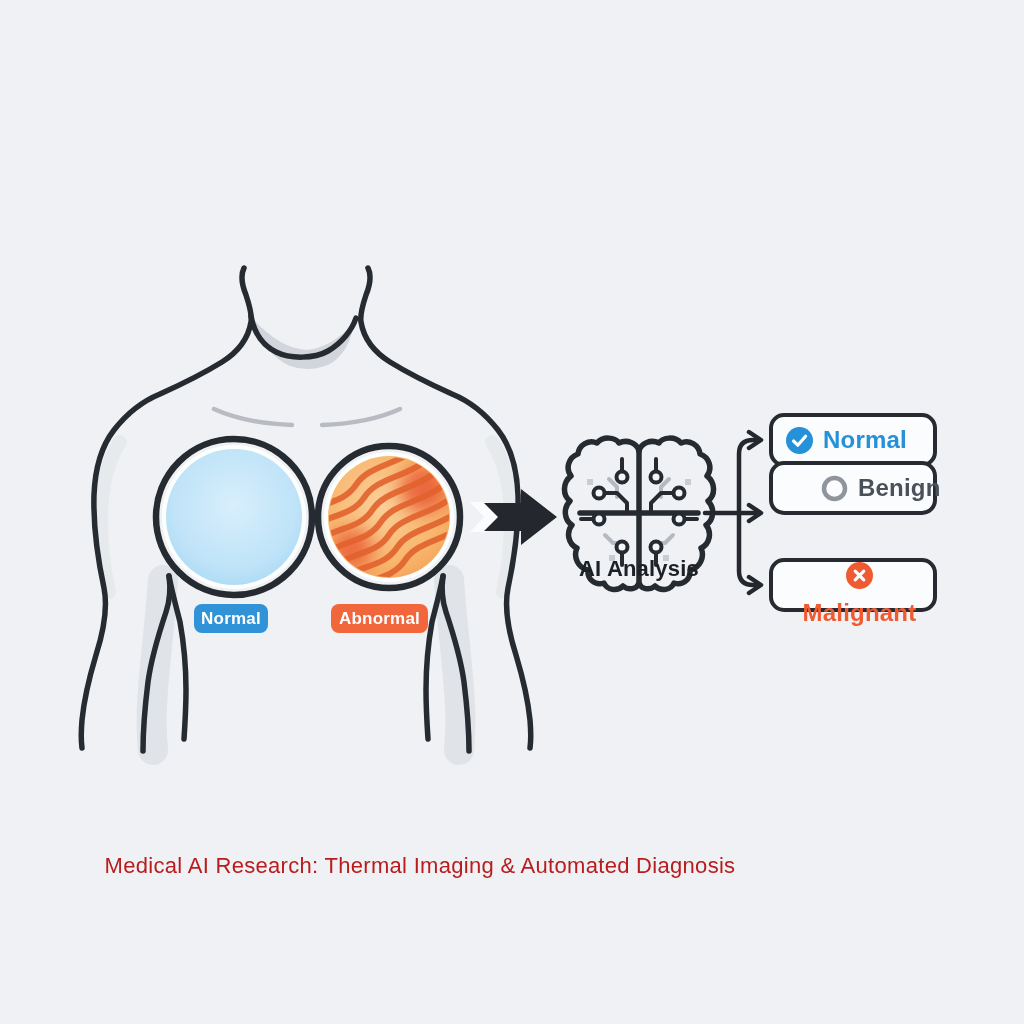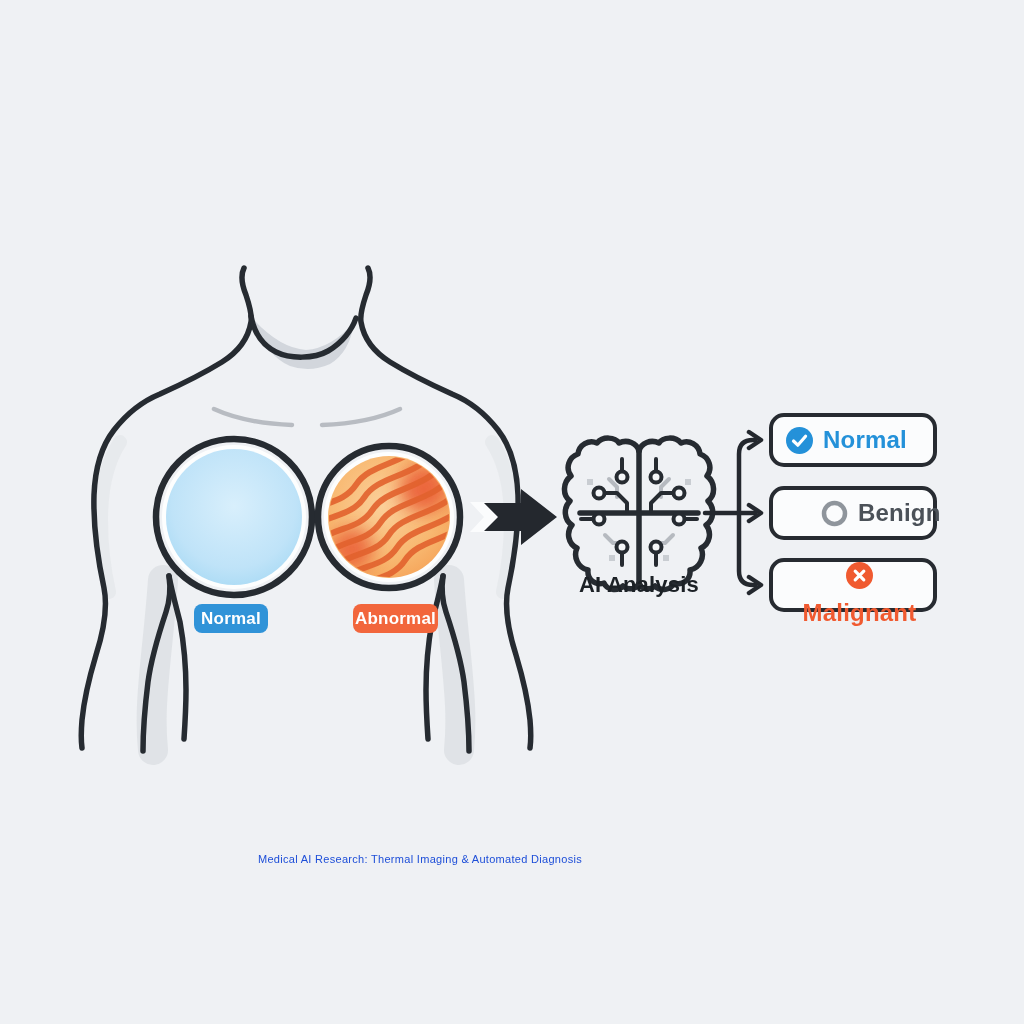--- a/index.html
+++ b/index.html
@@ -8,41 +8,41 @@
     background:#eff1f4;
     font-family:"Liberation Sans", sans-serif;
   }
   .diagram-svg{position:absolute;left:0;top:0;}
   .badge{
     position:absolute;height:29px;border-radius:8px;
     display:flex;align-items:center;justify-content:center;
     color:#ffffff;font-size:17px;font-weight:700;letter-spacing:.2px;
   }
   .badge-normal{left:194px;top:604px;width:74px;background:#3093d8;}
-  .badge-abnormal{left:331px;top:604px;width:85px;background:#f2663c;margin-left:22px;}
+  .badge-abnormal{left:331px;top:604px;width:97px;background:#f2663c;}
   .ai-label{
-    position:absolute;left:558px;top:572px;width:162px;text-align:center;
+    position:absolute;left:558px;top:556px;width:162px;text-align:center;
     font-size:22px;font-weight:700;color:#1c2126;letter-spacing:.2px;
   }
   .result-box{
     position:absolute;left:769px;width:168px;height:54px;box-sizing:border-box;
     border:4px solid #272b31;border-radius:15px;background:#fbfcfd;
     display:flex;align-items:center;gap:10px;padding-left:13px;
   }
   .result-box.r0{top:413px;}
-  .result-box.r1{top:486px;padding-left:48px;}
+  .result-box.r1{top:461px;padding-left:48px;}
   .result-box.r2{top:558px;flex-direction:column;}
   .result-label{font-size:24px;font-weight:700;letter-spacing:.2px;}
   .c-blue{color:#2491d9;}
   .c-gray{color:#4b5158;}
   .c-orange{color:#f05a30;}
   .result-icon{width:27px;height:27px;flex:0 0 27px;}
   .caption{
     position:absolute;left:0;top:853px;width:840px;text-align:center;
-    font-size:11px;font-weight:500;color:#1d4ed8;letter-spacing:.3px;
+    font-size:22px;font-weight:500;color:#b91c1c;letter-spacing:.3px;
   }
 </style>
 </head>
 <body>
 
 <div class="canvas">
 
   <svg class="diagram-svg" width="1024" height="1024" viewBox="0 0 1024 1024">
     <defs>
       <radialGradient id="gBlue" cx="50%" cy="42%" r="65%">

